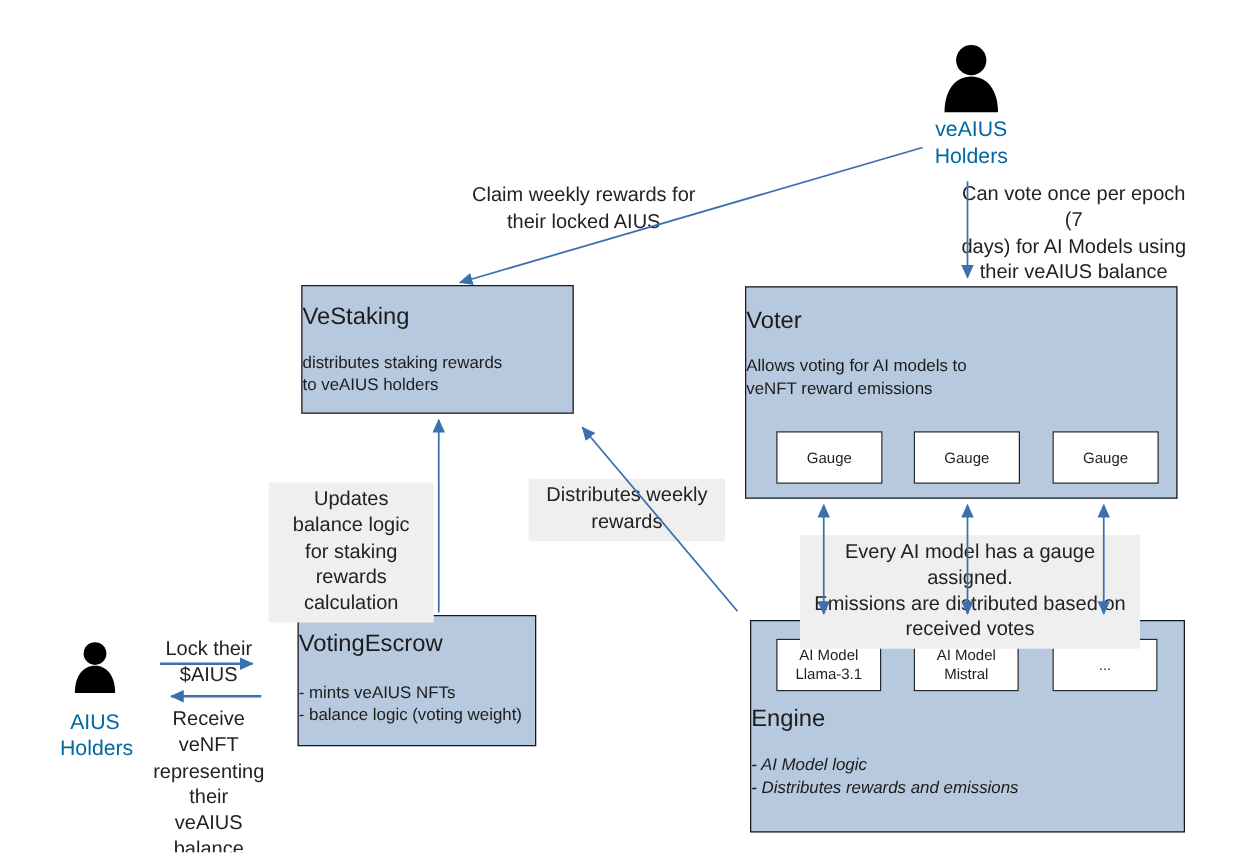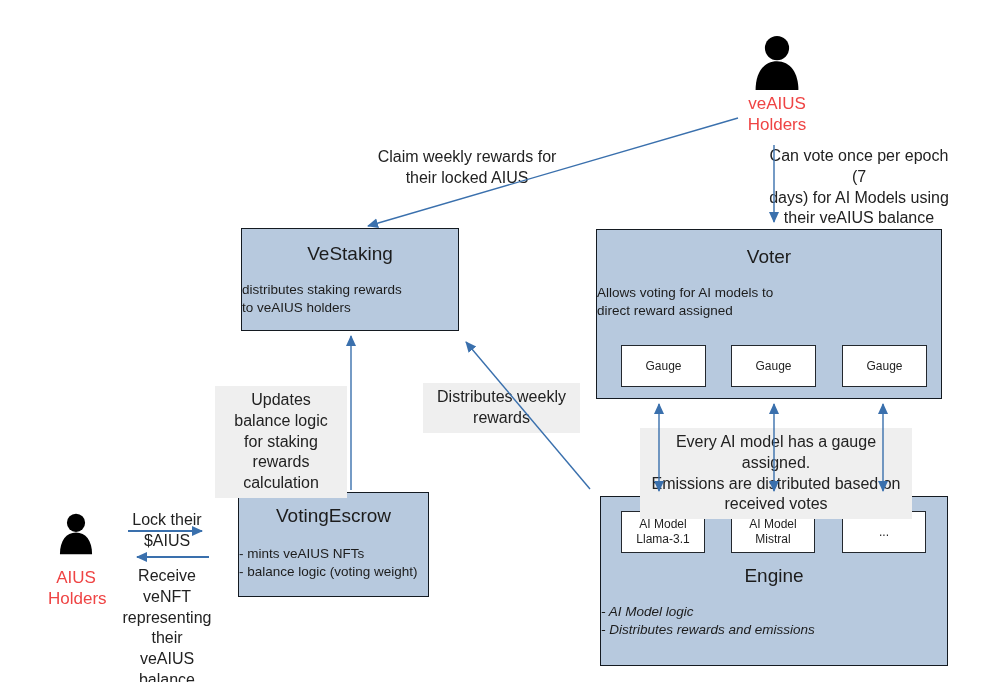--- a/index.html
+++ b/index.html
@@ -12,21 +12,20 @@
     overflow:hidden;
   }
   .node{
     position:absolute;
     background:#b7c9de;
     border:1.6px solid #141a21;
     box-sizing:border-box;
   }
   .node-title{
     position:absolute;left:0;width:100%;
-    text-align:center;
     font-size:19px;
     color:#1c1c1c;
     white-space:pre-line;
   }
   .node-body{
     position:absolute;left:0;width:100%;
     text-align:left;
     font-size:13.5px;
     line-height:1.3;
     color:#1c1c1c;
@@ -52,21 +51,21 @@
     color:#222222;
   }
   .edge-label.bg{
     background:#efefef;
     padding:4px 6px;
   }
   .actor{position:absolute;text-align:center;}
   .actor-label{
     font-size:17px;
     line-height:1.22;
-    color:#ef4444;
+    color:#0369a1;
     white-space:pre-line;
     margin-top:4px;
   }
   .person{display:block;margin:0 auto;}
   svg.arrow-layer{
     position:absolute;left:0;top:0;
     width:993px;height:682px;
     pointer-events:none;
   }
   svg.arrow-layer line{stroke:#3a70ad;stroke-width:1.4;}
@@ -97,21 +96,21 @@
 
   <div class="node" style="left:241px;top:228px;width:218px;height:103px;">
     <div class="node-title" style="top:14px;">VeStaking</div>
     <div class="node-body" style="top:52px;">distributes staking rewards
 to veAIUS holders</div>
   </div>
 
   <div class="node" style="left:596px;top:229px;width:346px;height:170px;">
     <div class="node-title" style="top:16px;">Voter</div>
     <div class="node-body" style="top:54px;">Allows voting for AI models to
-direct reward assigned</div>
+veNFT reward emissions</div>
     <div class="subbox gauge" style="left:24px;top:115px;width:85px;height:42px;">Gauge</div>
     <div class="subbox gauge" style="left:134px;top:115px;width:85px;height:42px;">Gauge</div>
     <div class="subbox gauge" style="left:245px;top:115px;width:85px;height:42px;">Gauge</div>
   </div>
 
   <div class="node" style="left:238px;top:492px;width:191px;height:105px;">
     <div class="node-title" style="top:12px;">VotingEscrow</div>
     <div class="node-body" style="top:52px;">- mints veAIUS NFTs
 - balance logic (voting weight)</div>
   </div>

